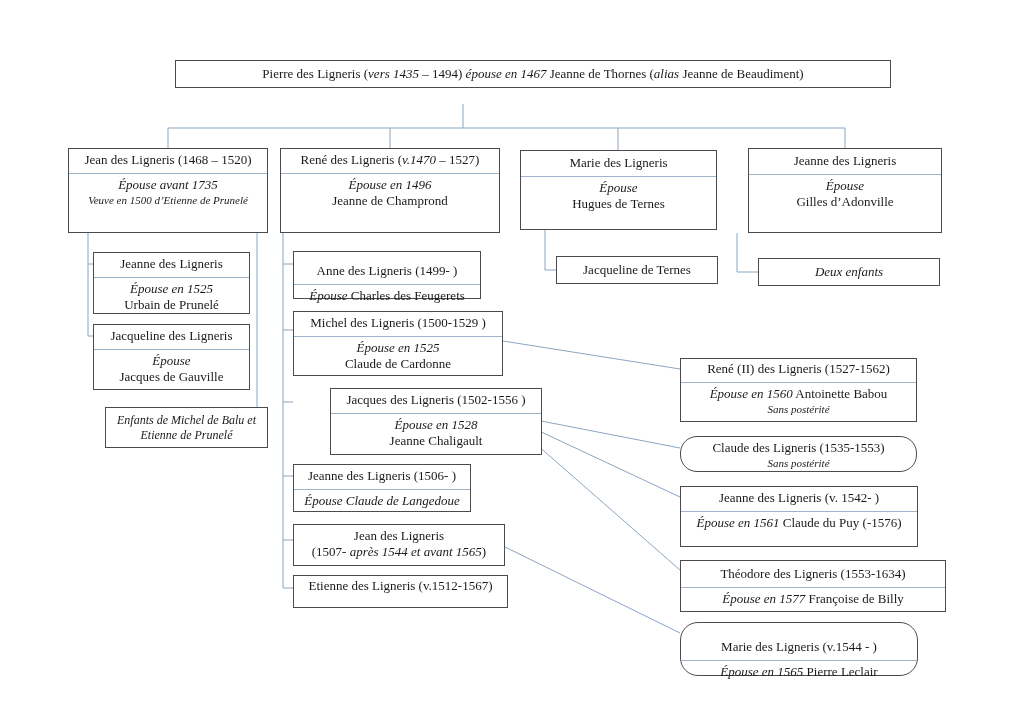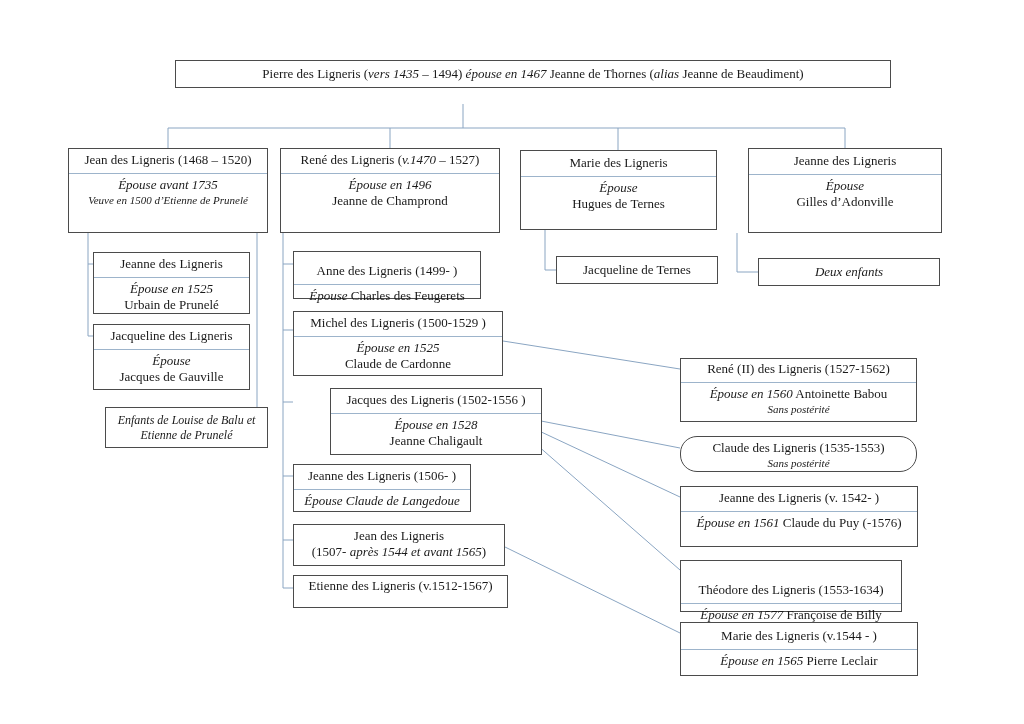--- a/index.html
+++ b/index.html
@@ -91,21 +91,21 @@
     </div>
 
   <div class="node" style="left:93px; top:324px; width:157px; height:66px; padding-top:3px;">
       <div class="line"><span>Jacqueline des Ligneris</span></div>
       <div class="divider"></div>
       <div class="line"><span class="it">Épouse</span></div>
       <div class="line"><span>Jacques de Gauville</span></div>
     </div>
 
   <div class="node center" style="left:105px; top:407px; width:163px; height:41px; font-size:12px; line-height:15px;">
-      <div class="line"><span class="it">Enfants de Louise de Balu et</span></div>
+      <div class="line"><span class="it">Enfants de Michel de Balu et</span></div>
       <div class="line"><span class="it">Etienne de Prunelé</span></div>
     </div>
 
   <div class="node" style="left:293px; top:251px; width:188px; height:48px; padding-top:11px;">
       <div class="line"><span>Anne des Ligneris (1499- )</span></div>
       <div class="divider"></div>
       <div class="line"><span class="it">Épouse</span><span> Charles des Feugerets</span></div>
     </div>
 
   <div class="node" style="left:293px; top:311px; width:210px; height:65px; padding-top:3px;">
@@ -156,25 +156,25 @@
       <div class="line"><span>Claude des Ligneris (1535-1553)</span></div>
       <div class="line small"><span class="it">Sans postérité</span></div>
     </div>
 
   <div class="node" style="left:680px; top:486px; width:238px; height:61px; padding-top:3px;">
       <div class="line"><span>Jeanne des Ligneris (v. 1542- )</span></div>
       <div class="divider"></div>
       <div class="line"><span class="it">Épouse en 1561</span><span> Claude du Puy (-1576)</span></div>
     </div>
 
-  <div class="node" style="left:680px; top:560px; width:222px; height:52px; padding-top:21px;">
+  <div class="node" style="left:680px; top:560px; width:266px; height:52px; padding-top:5px;">
       <div class="line"><span>Théodore des Ligneris (1553-1634)</span></div>
       <div class="divider"></div>
       <div class="line"><span class="it">Épouse en 1577</span><span> Françoise de Billy</span></div>
     </div>
 
-  <div class="node" style="left:680px; top:622px; width:238px; height:54px; padding-top:5px;">
+  <div class="node" style="left:680px; top:622px; width:238px; height:54px; padding-top:16px;border-radius:18px;">
       <div class="line"><span>Marie des Ligneris (v.1544 - )</span></div>
       <div class="divider"></div>
       <div class="line"><span class="it">Épouse en 1565</span><span> Pierre Leclair</span></div>
     </div>
 
 </div>
 
 </body></html>

